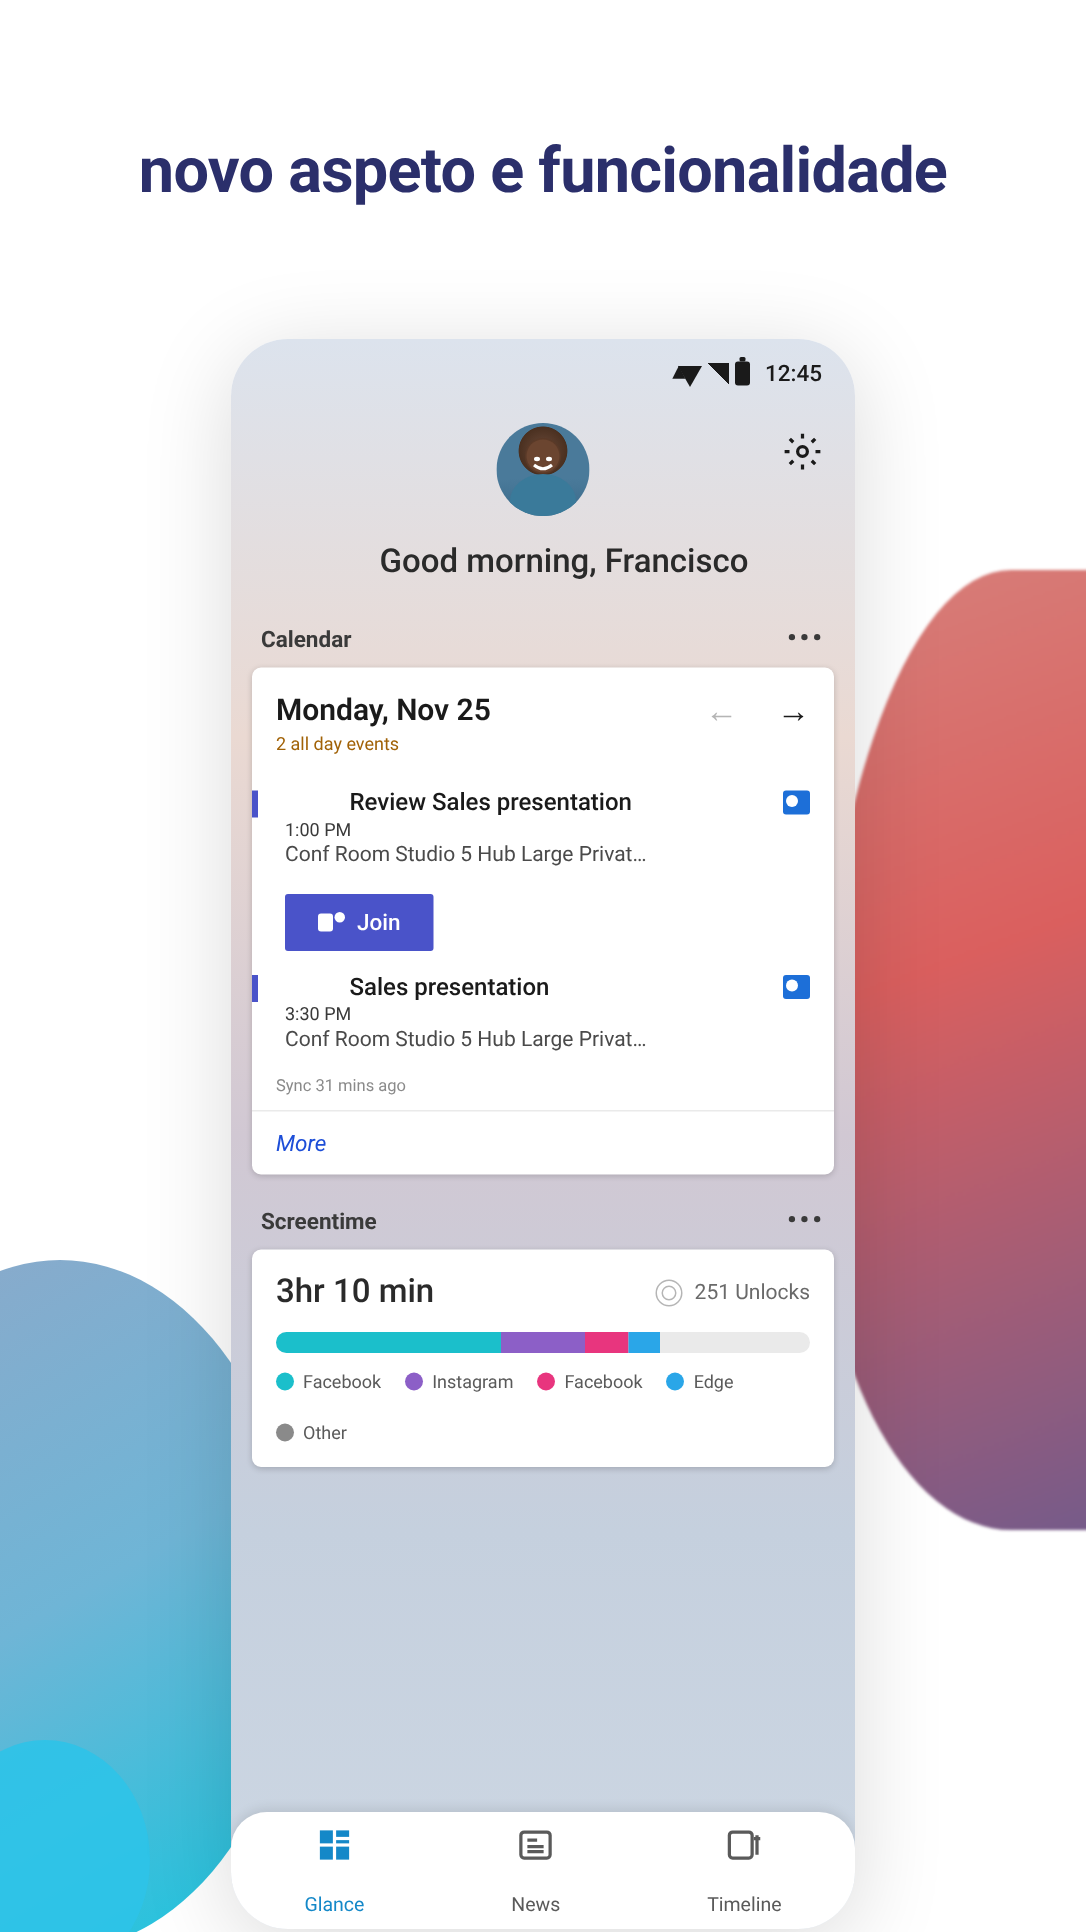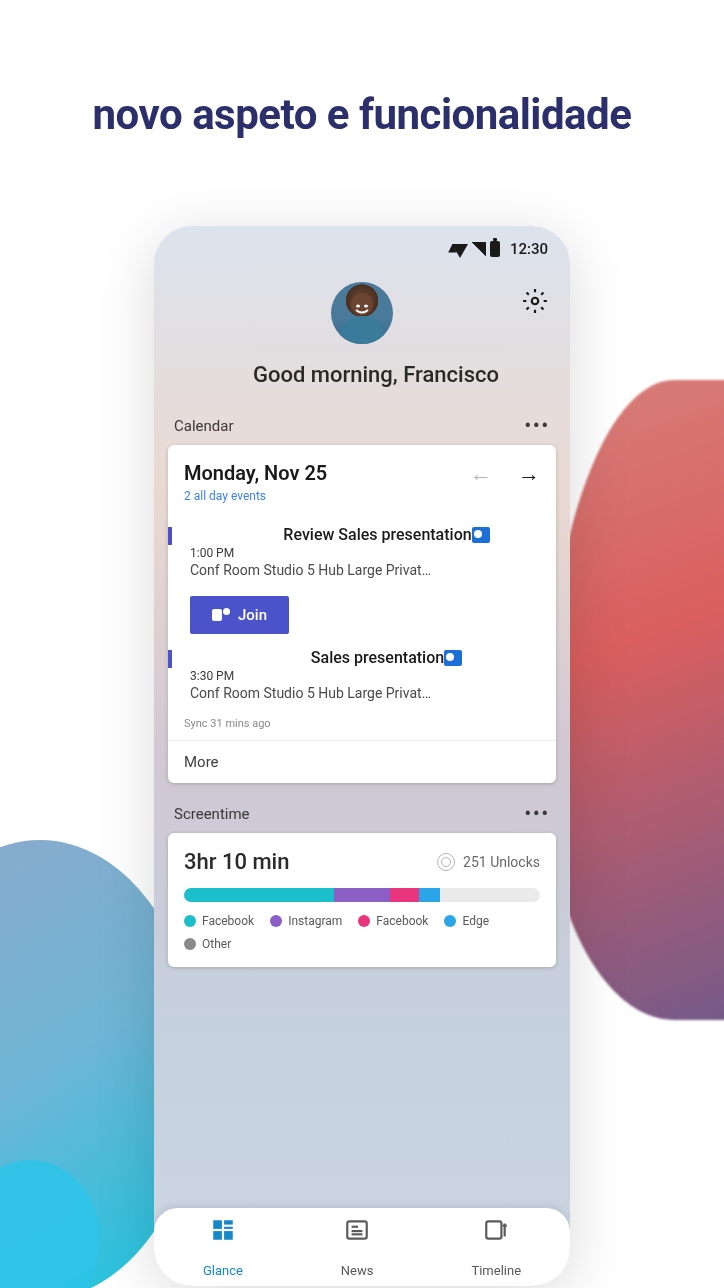--- a/index.html
+++ b/index.html
@@ -21,65 +21,65 @@
 
 .header-row { position: relative; display: flex; justify-content: center; padding: 18px 0 10px; }
 .avatar { width: 62px; height: 62px; border-radius: 50%; background: radial-gradient(circle at 50% 30%, #6b4a3a 0%, #4a3020 30%, transparent 31%), linear-gradient(180deg, #4a7a9a 60%, #3a6a8a 100%); background-color: #88b5d0; display: flex; align-items: center; justify-content: center; overflow: hidden; }
 .avatar svg { width: 62px; height: 62px; }
 .gear-btn { position: absolute; right: 22px; top: 24px; width: 26px; height: 26px; cursor: pointer; }
 
 .greeting { text-align: center; font-size: 22px; font-weight: 500; color: #2a2a2a; padding: 8px 0 30px; margin-left: 28px; }
 
 .section { padding: 0 14px; }
 .section-head { display: flex; justify-content: space-between; align-items: center; padding: 0 6px 10px; }
-.section-title { font-size: 15px; font-weight: 400; color: #3a3a3a; }
+.section-title { font-size: 15px; font-weight: 700; color: #3a3a3a; }
 .dots { font-size: 18px; letter-spacing: 2px; color: #3a3a3a; cursor: pointer; line-height: 1; font-weight: 700; }
 
 .card { background: #fff; border-radius: 6px; box-shadow: 0 1px 4px rgba(0,0,0,0.18); overflow: hidden; }
 
 .cal-head { display: flex; align-items: flex-start; justify-content: space-between; padding: 16px 16px 2px; }
 .cal-date { font-size: 20px; font-weight: 600; color: #1a1a1a; }
 .cal-arrows { display: flex; gap: 26px; align-items: center; }
 .cal-arrows span { font-size: 22px; cursor: pointer; }
 .cal-arrows .prev { color: #b5b5b5; }
 .cal-arrows .next { color: #1a1a1a; font-weight: 600; }
-.cal-sub { font-size: 12px; color: #3b82f6; padding: 0 16px 14px; }
+.cal-sub { font-size: 12px; color: #a16207; padding: 0 16px 14px; }
 
 .event { position: relative; padding: 8px 16px 8px 22px; }
 .event:before { content: ''; position: absolute; left: 0; top: 10px; width: 4px; height: 18px; background: #4a53c9; }
-.event-title-row { display: flex; justify-content: center; align-items: center; margin-left: 43px; }
+.event-title-row { display: flex; justify-content: space-between; align-items: center; margin-left: 43px; }
 .event-title { font-size: 16px; font-weight: 500; color: #1a1a1a; }
 .outlook-ic { width: 18px; height: 16px; background: #1d6fd8; border-radius: 2px; position: relative; }
 .outlook-ic:before { content:''; position:absolute; left:2px; top:3px; width:8px; height:8px; background:#fff; border-radius:50%; }
 .event-time { font-size: 12px; color: #3a3a3a; margin-top: 2px; }
 .event-loc { font-size: 14px; color: #4a4a4a; margin-top: 2px; white-space: nowrap; overflow: hidden; text-overflow: ellipsis; max-width: 340px; }
 
 .join-btn { display: inline-flex; align-items: center; gap: 8px; background: #4a53c9; color: #fff; font-size: 15px; font-weight: 500; padding: 10px 22px; margin: 10px 0 6px 22px; border-radius: 2px; cursor: pointer; }
 .join-btn .teams-ic { width: 18px; height: 14px; position: relative; }
 .join-btn .teams-ic:before { content:''; position:absolute; width:10px; height:12px; background:#fff; border-radius:2px; left:0; top:1px; }
 .join-btn .teams-ic:after { content:''; position:absolute; width:7px; height:7px; background:#fff; border-radius:50%; right:0; top:0; }
 
 .sync { font-size: 11px; color: #8a8a8a; padding: 8px 16px 10px; }
-.more-row { border-top: 1px solid #eaeaea; padding: 12px 16px; font-size: 15px; color: #404040; cursor: pointer; }
+.more-row { border-top: 1px solid #eaeaea; padding: 12px 16px; font-size: 15px; color: #1d4ed8; cursor: pointer; font-style: italic; }
 
 .screentime-body { padding: 16px; }
 .st-top { display: flex; justify-content: space-between; align-items: center; margin-bottom: 14px; }
 .st-total { font-size: 22px; font-weight: 500; color: #2a2a2a; }
 .st-unlocks { display: flex; align-items: center; gap: 8px; font-size: 14px; color: #6a6a6a; }
 .fp-ic { width: 18px; height: 18px; border: 1.5px solid #b5b5b5; border-radius: 50%; position: relative; }
 .fp-ic:before { content:''; position:absolute; inset:3px; border:1px solid #b5b5b5; border-radius:50%; }
 
 .st-bar { height: 14px; border-radius: 7px; background: #eaeaea; display: flex; overflow: hidden; margin-bottom: 12px; }
 .seg { height: 100%; }
 .seg.fb { background: #1bbfcb; }
 .seg.ig { background: #8c5fc7; }
 .seg.tw { background: #e8357e; }
 .seg.ed { background: #2aa6e8; }
 
-.legend { display: flex; flex-wrap: wrap; gap: 9px 16px; font-size: 12px; color: #5a5a5a; }
+.legend { display: flex; flex-wrap: wrap; gap: 20px 16px; font-size: 12px; color: #5a5a5a; }
 .legend-item { display: flex; align-items: center; gap: 6px; }
 .legend-dot { width: 12px; height: 12px; border-radius: 50%; }
 
 .bottom-nav { position: absolute; bottom: 0; left: 0; right: 0; height: 78px; background: #fff; border-radius: 24px 24px 0 0; display: flex; justify-content: space-around; align-items: center; box-shadow: 0 -2px 8px rgba(0,0,0,0.1); }
 .nav-item { display: flex; flex-direction: column; align-items: center; gap: 20px; font-size: 13px; color: #5a5a5a; cursor: pointer; }
 .nav-item.active { color: #1488c8; }
 .nav-ic { width: 26px; height: 26px; display: flex; align-items: center; justify-content: center; }
 </style>
 </head>
 <body>
@@ -89,21 +89,21 @@
 <div class="blob-right"></div>
 <div class="blob-left"></div>
 <div class="blob-left2"></div>
 
 <div class="phone">
 
   <div class="status-bar">
     <span class="tri">▼</span>
     <span class="sig"></span>
     <span class="bat"></span>
-    <span style="margin-left:6px;">12:30</span>
+    <span style="margin-left:6px;">12:45</span>
   </div>
 
   <div class="header-row">
     <div class="avatar">
       <svg viewBox="0 0 62 62">
           <circle cx="31" cy="22" r="12" fill="#5a3a28"></circle>
           <ellipse cx="31" cy="52" rx="22" ry="18" fill="#3a7a9a"></ellipse>
           <circle cx="31" cy="22" r="11" fill="#6b4530"></circle>
           <ellipse cx="27" cy="24" rx="2" ry="1.5" fill="#fff"></ellipse>
           <ellipse cx="35" cy="24" rx="2" ry="1.5" fill="#fff"></ellipse>

